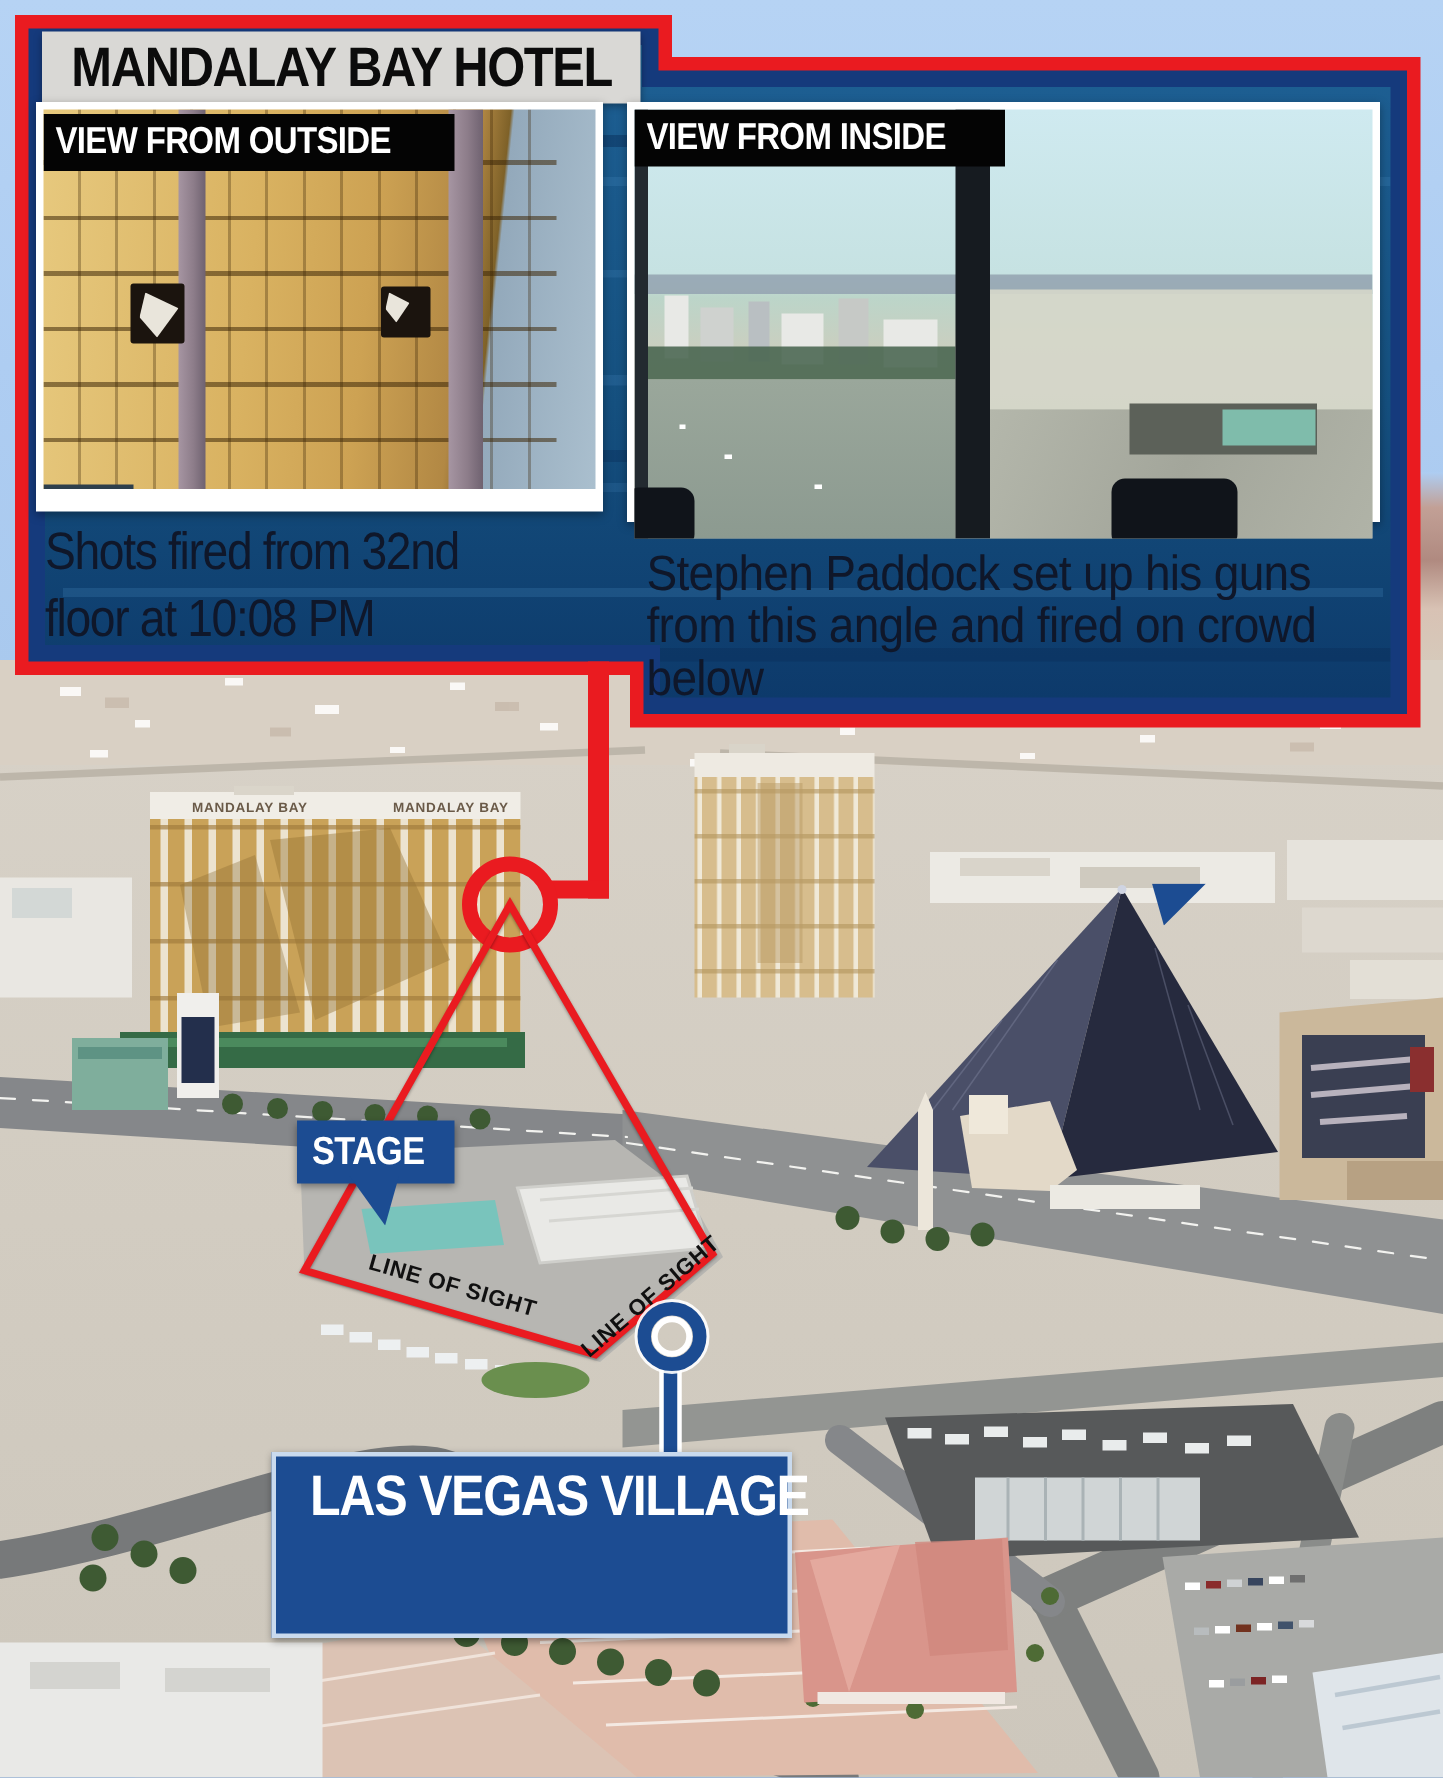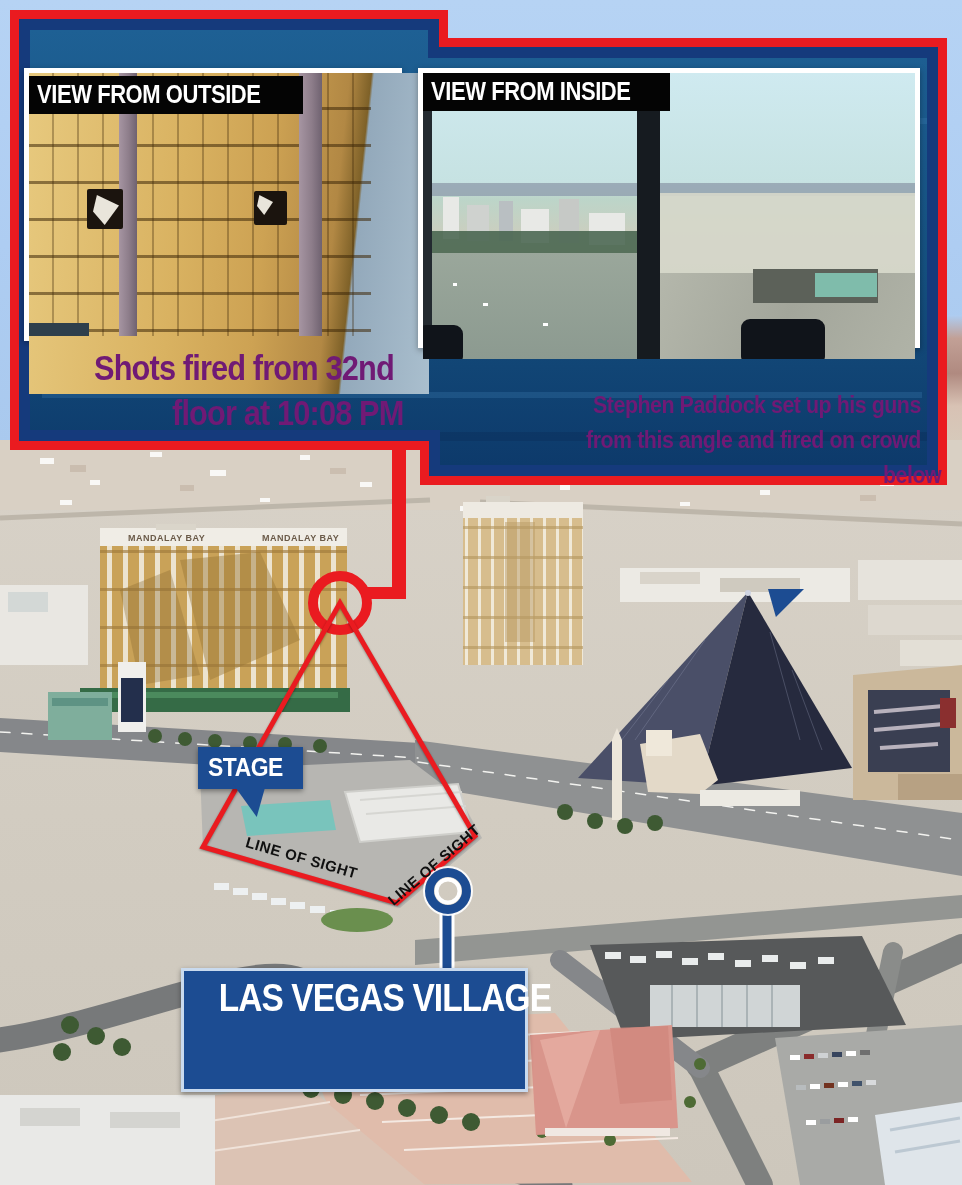--- a/index.html
+++ b/index.html
@@ -16,22 +16,22 @@
   .cond-c{display:inline-block;transform:scaleX(.88);transform-origin:center center;white-space:nowrap;}
   
   .title-bar{left:28px;top:21px;width:399px;height:48px;background:#d9d8d5;
        display:flex;align-items:center;justify-content:center;
        box-shadow:0 2px 5px rgba(0,0,0,.35);}
   .title-bar span{font-size:37px;font-weight:bold;color:#0c0c0c;letter-spacing:-1px;}
   .photo{background:#fff;box-shadow:0 2px 6px rgba(0,0,0,.35);}
   .photo-out{left:24px;top:68px;width:378px;height:273px;padding:0;}
   .photo-in{left:418px;top:68px;width:502px;height:280px;}
   .photo-img{position:absolute;left:5px;top:5px;overflow:hidden;}
-  .po-img{width:368px;height:321px;
-     background:linear-gradient(96deg,#e7c97e 0%,#d9b261 38%,#cda253 58%,#b28844 74%,#7e6128 79%,#93a9bb 79.6%,#aabfce 100%);padding-left:32px;}
+  .po-img{width:368px;height:253px;
+     background:linear-gradient(96deg,#e7c97e 0%,#d9b261 38%,#cda253 58%,#b28844 74%,#7e6128 79%,#93a9bb 79.6%,#aabfce 100%);}
   .po-grid-h{left:0;top:0;width:342px;height:263px;
      background:repeating-linear-gradient(180deg,rgba(0,0,0,0) 0 34px,rgba(62,40,8,.55) 34px 37px);}
   .po-grid-v{left:0;top:0;width:342px;height:263px;
      background:repeating-linear-gradient(90deg,rgba(0,0,0,0) 0 23px,rgba(58,36,6,.32) 23px 25px);}
   .pillar{top:0;height:263px;background:linear-gradient(90deg,#a695a2 0%,#8d7d8a 55%,#6f6270 100%);}
   .broken{background:#1b140e;border-radius:2px;}
   .curtain{position:absolute;background:#e9e5db;clip-path:polygon(15% 0,100% 35%,45% 100%,0 55%);}
   .po-corner{left:0;top:250px;width:60px;height:13px;background:#2e3f4c;}
   .bar-label{position:absolute;background:#040404;color:#fff;font-weight:bold;
      padding:4px 12px 5px 8px;font-size:25px;letter-spacing:-.5px;}
@@ -42,26 +42,26 @@
   .pi-streets{left:9px;top:180px;width:205px;height:106px;
      background:linear-gradient(180deg,#9aa79b 0%,#8c9a90 100%);}
   .pi-burb{left:237px;top:120px;width:255px;height:80px;background:#d6d7ca;opacity:.9;}
   .pi-lot{left:330px;top:196px;width:125px;height:34px;background:#5c6159;}
   .pi-teal{left:392px;top:200px;width:62px;height:24px;background:#7fbcab;}
   .pi-road{left:237px;top:200px;width:255px;height:86px;
      background:linear-gradient(115deg,#b4b7ab 0%,#a3a69b 50%,#b0b3a7 100%);}
   .pi-frame-l{left:0;top:0;width:9px;height:286px;background:#232a30;}
   .pi-mullion{left:214px;top:0;width:23px;height:286px;background:#161b20;}
   .pi-sill{background:#10141a;border-radius:9px;}
-  .caption{color:#701a75;font-weight:bold;text-align:right;}
+  .caption{color:#0f172a;font-weight:normal;}
   .caption-out{left:30px;top:345px;width:405px;font-size:35px;line-height:45px;letter-spacing:-1px;}
-  .caption-in{left:431px;top:364px;width:515px;font-size:23px;line-height:35px;letter-spacing:-.5px;margin-top:24px;}
+  .caption-in{left:431px;top:364px;width:515px;font-size:33px;line-height:35px;letter-spacing:-.5px;}
   
   .blue-label{background:#1c4c92;color:#fff;font-weight:bold;
-      box-shadow:0 2px 5px rgba(0,0,0,.4);padding-left:12px;}
+      box-shadow:0 2px 5px rgba(0,0,0,.4);}
   .luxor-label{left:697px;top:535px;width:156px;padding:5px 9px 6px 9px;
       font-size:22px;line-height:24px;letter-spacing:-.5px;}
   .luxor-pointer{left:768px;top:589px;width:36px;height:28px;background:#1c4c92;
       clip-path:polygon(0 0,100% 0,22% 100%);}
   .stage-label{left:198px;top:747px;padding:5px 10px 6px 10px;font-size:26px;letter-spacing:-.5px;}
   .stage-pointer{left:233px;top:784px;width:33px;height:33px;background:#1c4c92;
       clip-path:polygon(0 0,100% 0,72% 100%);}
   .village-label{left:181px;top:968px;width:347px;height:124px;box-sizing:border-box;
       border:3px solid #c9daee;text-align:center;padding-top:6px;}
   .village-l1{font-size:38px;line-height:42px;letter-spacing:-1px;}
@@ -371,20 +371,23 @@
 
     <g>
       <line x1="447" y1="905" x2="447" y2="974" stroke="#ffffff" stroke-width="15"></line>
       <line x1="447" y1="905" x2="447" y2="974" stroke="#1c4c92" stroke-width="9"></line>
       <circle cx="448" cy="891" r="23" fill="none" stroke="#ffffff" stroke-width="4" opacity=".9"></circle>
       <circle cx="448" cy="891" r="18.5" fill="none" stroke="#1c4c92" stroke-width="9"></circle>
       <circle cx="448" cy="891" r="11.5" fill="none" stroke="#ffffff" stroke-width="4"></circle>
     </g>
   </svg>
 
+  <div class="abs title-bar">
+    <span class="cond-c">MANDALAY BAY HOTEL</span>
+  </div>
 
   <div class="abs photo photo-out">
     <div class="abs photo-img po-img">
       <div class="abs po-grid-h"></div>
       <div class="abs po-grid-v"></div>
       <div class="abs pillar" style="left:90px;width:18px"></div>
       <div class="abs pillar" style="left:270px;width:23px"></div>
       <div class="abs broken" style="left:58px;top:116px;width:36px;height:40px">
         <div class="curtain" style="left:6px;top:6px;width:26px;height:30px"></div>
       </div>

